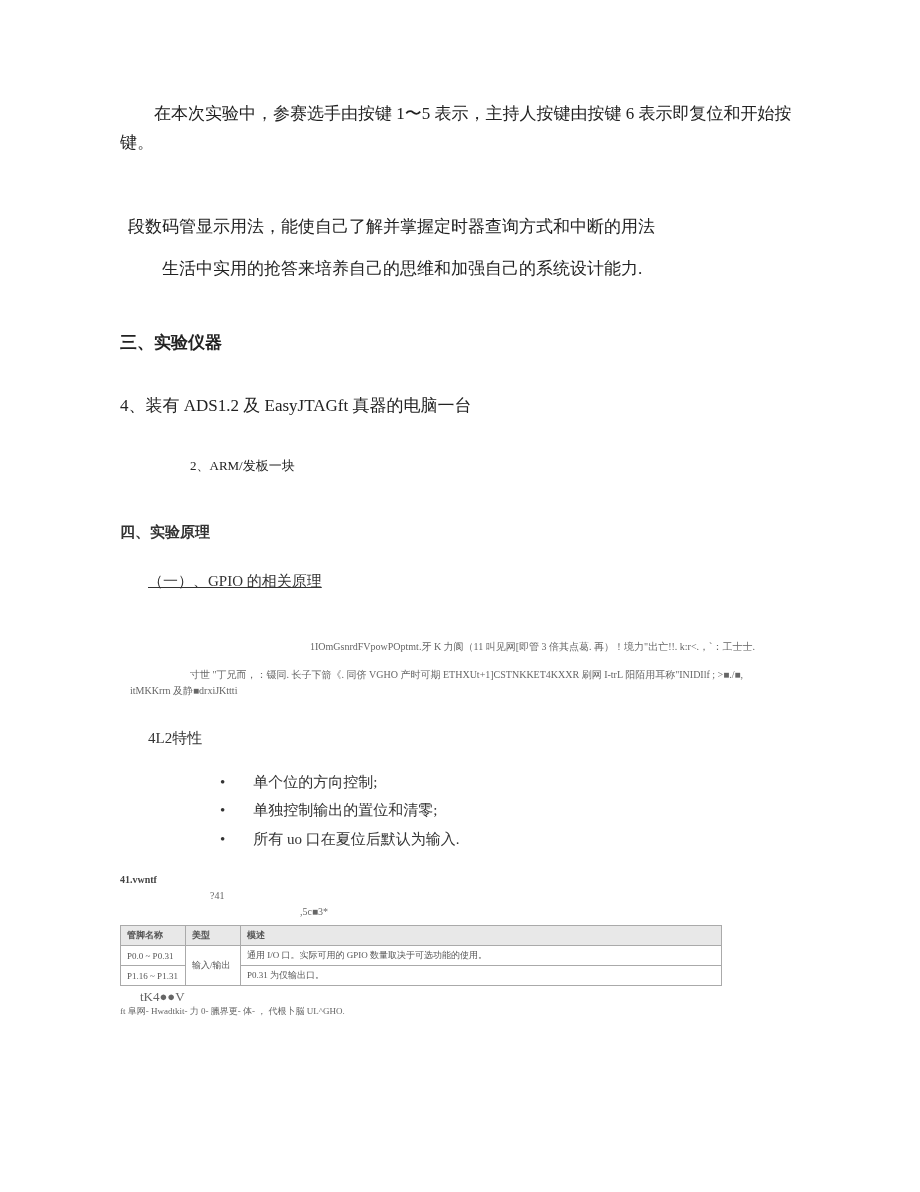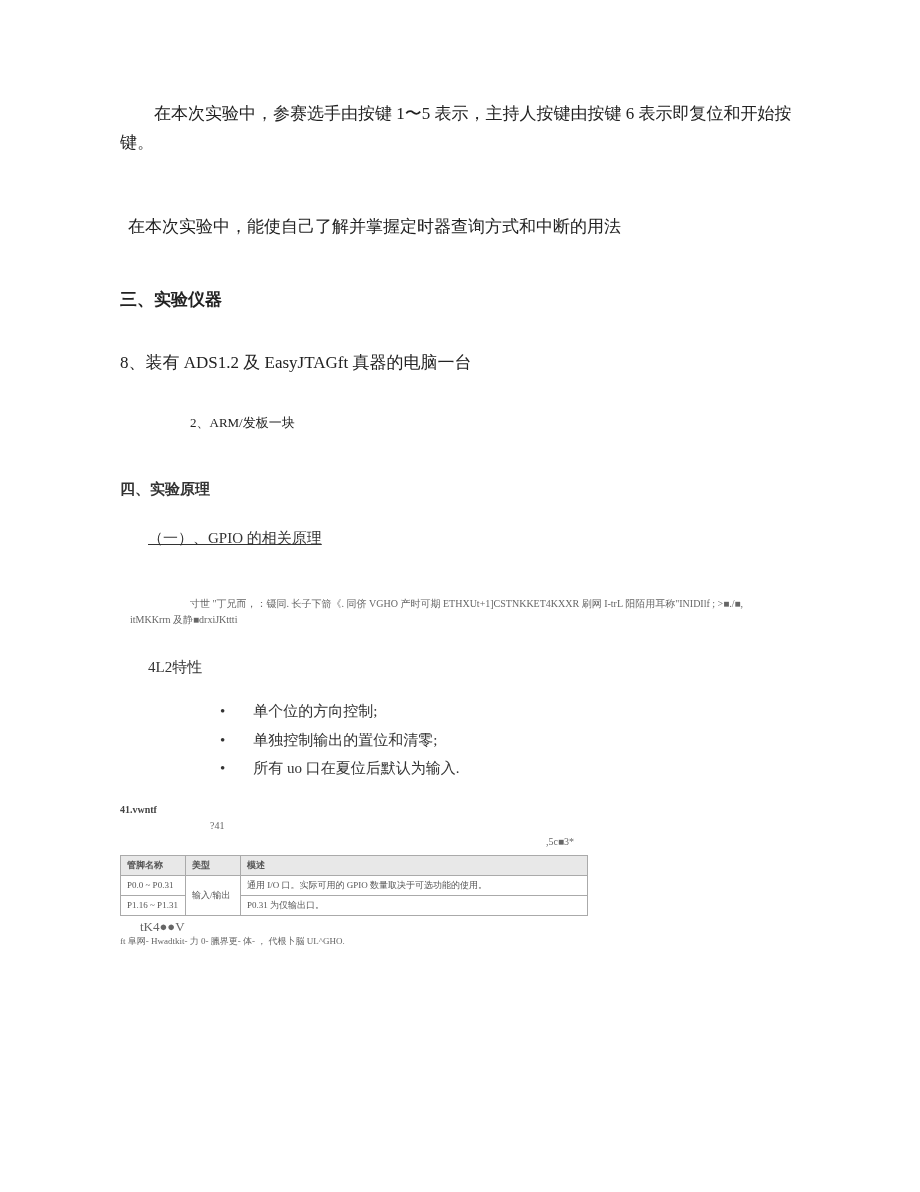--- a/index.html
+++ b/index.html
@@ -116,30 +116,29 @@
       font-size: 10px;
       margin-left: 90px;
       margin-bottom: 5px;
       color: #666;
     }
     .small-label-3 {
       font-size: 10px;
       margin-left: 180px;
       margin-bottom: 8px;
       color: #666;
-      text-align: center;
     }
     .table-wrapper {
       margin-bottom: 3px;
     }
     table {
       border-collapse: collapse;
       font-size: 9px;
       color: #555;
-      width: 468px;
+      width: 602px;
     }
     table th, table td {
       border: 1px solid #aaa;
       padding: 3px 6px;
       text-align: left;
       vertical-align: middle;
     }
     table th {
       background: #e8e8e8;
       font-weight: bold;
@@ -156,33 +155,35 @@
       font-size: 9px;
       color: #666;
     }
   </style>
 </head>
 <body>
 
 <p class="paragraph-1">在本次实验中，参赛选手由按键 1〜5 表示，主持人按键由按键 6 表示即复位和开始按键。</p>
 
 <div class="paragraph-2">
-  <span>在本次实验中，能使自己了解并掌握定时器查询方式和中断的用法</span>
+  <span>段数码管显示用法，能使自己了解并掌握定时器查询方式和中断的用法</span>
+  <span class="line3">生活中实用的抢答来培养自己的思维和加强自己的系统设计能力.</span>
 </div>
 
 <h2 class="heading-3">三、实验仪器</h2>
 
-<p class="item-1">8、装有 ADS1.2 及 EasyJTAGft 真器的电脑一台</p>
+<p class="item-1">4、装有 ADS1.2 及 EasyJTAGft 真器的电脑一台</p>
 <p class="item-2">2、ARM/发板一块</p>
 
 <h2 class="heading-4">四、实验原理</h2>
 
 <p class="sub-heading">（一）、GPIO 的相关原理</p>
 
 <div class="small-text-block">
+  <span class="line-a">1IOmGsnrdFVpowPOptmt.牙 K 力阆（11 叫见网[即管 3 倍其点葛. 再）！境力"出亡!!. k:r&lt;.，`：工士士.</span>
   <span class="line-c">寸世 "丁兄而，：镊同. 长子下箭《. 同侪 VGHO 产时可期 ETHXUt+1]CSTNKKET4KXXR 刷网 I-trL 阳陌用耳称"INIDIlf ; &gt;■./■,</span>
   <span class="line-d">itMKKrrn 及静■drxiJKttti</span>
 </div>
 
 <p class="feature-heading">4L2特性</p>
 
 <ul class="bullet-list">
   <li>单个位的方向控制;</li>
   <li>单独控制输出的置位和清零;</li>
   <li>所有 uo 口在夏位后默认为输入.</li>

